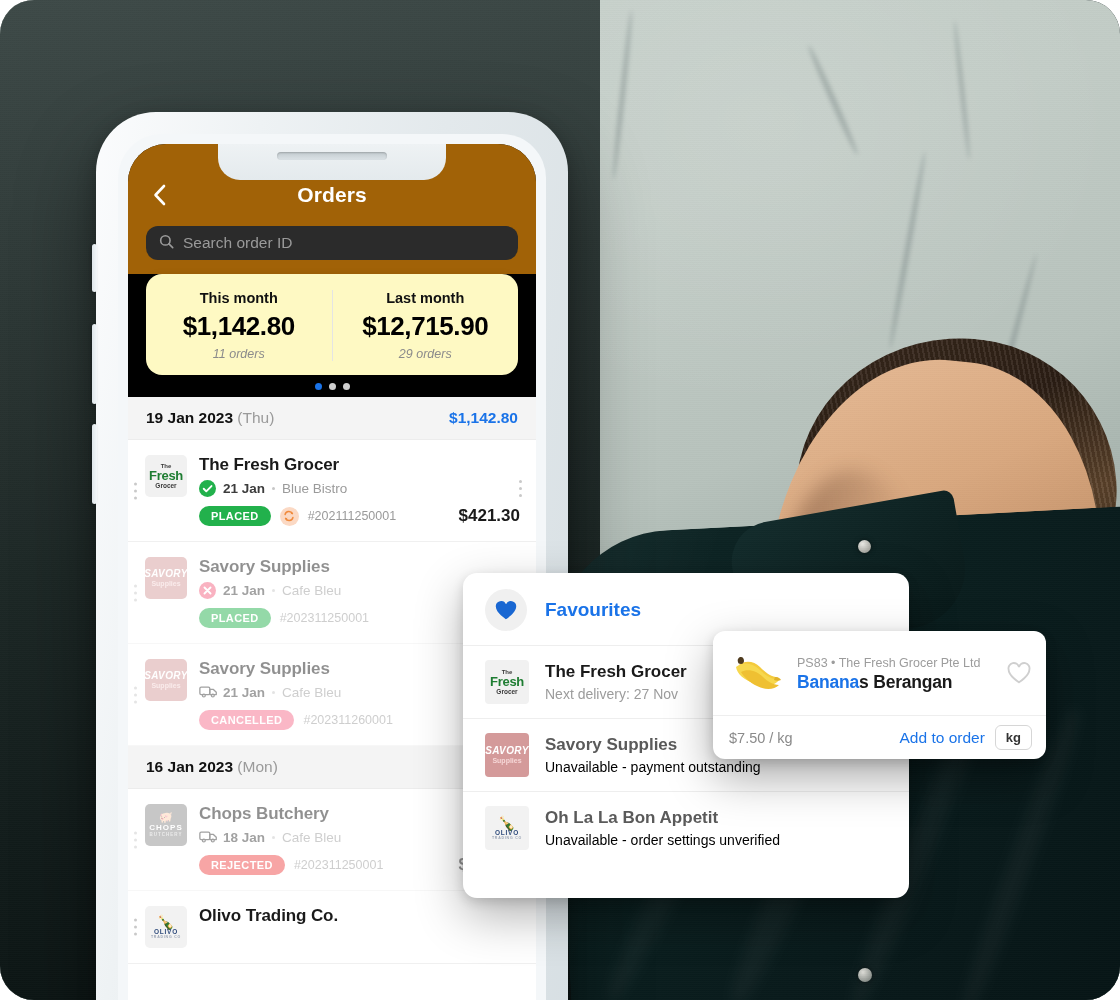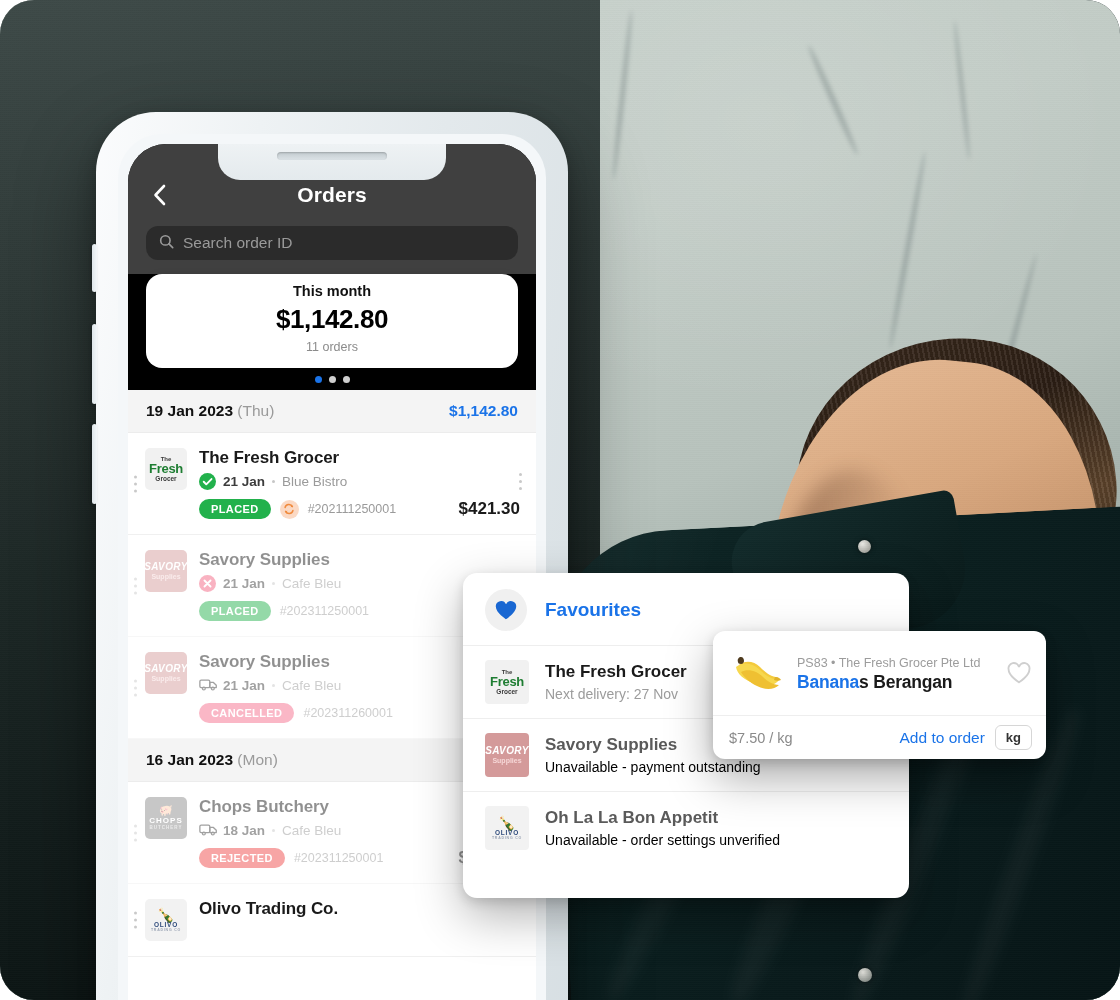--- a/index.html
+++ b/index.html
@@ -191,21 +191,21 @@
     position: absolute; left: -4px; width: 5px; border-radius: 4px;
     background: linear-gradient(90deg, #dfe6ea, #f3f7f9);
     box-shadow: -1px 0 3px rgba(0,0,0,.18);
   }
   .sb1 { top: 132px; height: 48px; }
   .sb2 { top: 212px; height: 80px; }
   .sb3 { top: 312px; height: 80px; }
 
   
   .app { position: absolute; inset: 0; display: flex; flex-direction: column; }
-  .app-topbar { background: #404040; padding: 34px 18px 14px; flex: 0 0 auto; }
+  .app-topbar { background: #a16207; padding: 34px 18px 14px; flex: 0 0 auto; }
   .topbar-row { position: relative; height: 34px; display: flex; align-items: center; }
   .back-chevron {
     width: 26px; height: 26px; display: flex; align-items: center; justify-content: center;
     cursor: pointer;
   }
   .back-chevron svg { display: block; }
   .app-title {
     position: absolute; left: 0; right: 0; text-align: center;
     color: #fff; font-size: 21px; font-weight: 700; letter-spacing: .1px;
     pointer-events: none;
@@ -217,30 +217,30 @@
     height: 34px; padding: 0 13px;
   }
   .search-box input {
     flex: 1; background: transparent; border: none; outline: none;
     color: #d8d8d8; font-size: 15.5px; font-family: inherit;
   }
   .search-box input::placeholder { color: #9a9a9a; }
 
   .stats-zone { background: #000; padding: 0 18px 22px; position: relative; flex: 0 0 auto; }
   .stats-card {
-    background: #ffffff; border-radius: 16px;
+    background: #fef9c3; border-radius: 16px;
     display: flex; align-items: stretch;
-    padding: 9px 0 14px;
+    padding: 16px 0 14px;
     box-shadow: 0 2px 10px rgba(0,0,0,.12);
   }
   .stat { flex: 1; text-align: center; }
   .stat + .stat { border-left: 1px solid #e4e4e4; }
   .stat-label { font-size: 14.5px; font-weight: 700; color: #111; }
   .stat-value { font-size: 26px; font-weight: 700; color: #000; margin-top: 5px; letter-spacing: -.4px; }
-  .stat-sub { font-size: 12.5px; color: #8b8b8b; margin-top: 5px; }
+  .stat-sub { font-size: 12.5px; color: #8b8b8b; margin-top: 5px; font-style: italic; }
 
   .dots-row {
     position: absolute; left: 0; right: 0; bottom: 0px;
     display: flex; justify-content: center; gap: 7px;
     height: 22px; align-items: center;
   }
   .dot { width: 7px; height: 7px; border-radius: 50%; background: #cfcfcf; }
   .dot.active { background: #1a73e8; }
 
   .app-list { flex: 1; background: #fff; overflow: hidden; }
@@ -446,20 +446,25 @@
           </div>
         </div>
 
         <div class="stats-zone">
           <div class="stats-card">
             <div class="stat">
               <div class="stat-label">This month</div>
               <div class="stat-value">$1,142.80</div>
               <div class="stat-sub">11 orders</div>
             </div>
+            <div class="stat">
+              <div class="stat-label">Last month</div>
+              <div class="stat-value">$12,715.90</div>
+              <div class="stat-sub">29 orders</div>
+            </div>
           </div>
           <div class="dots-row">
             <span class="dot active"></span>
             <span class="dot"></span>
             <span class="dot"></span>
           </div>
         </div>
 
         <div class="app-list">
 

